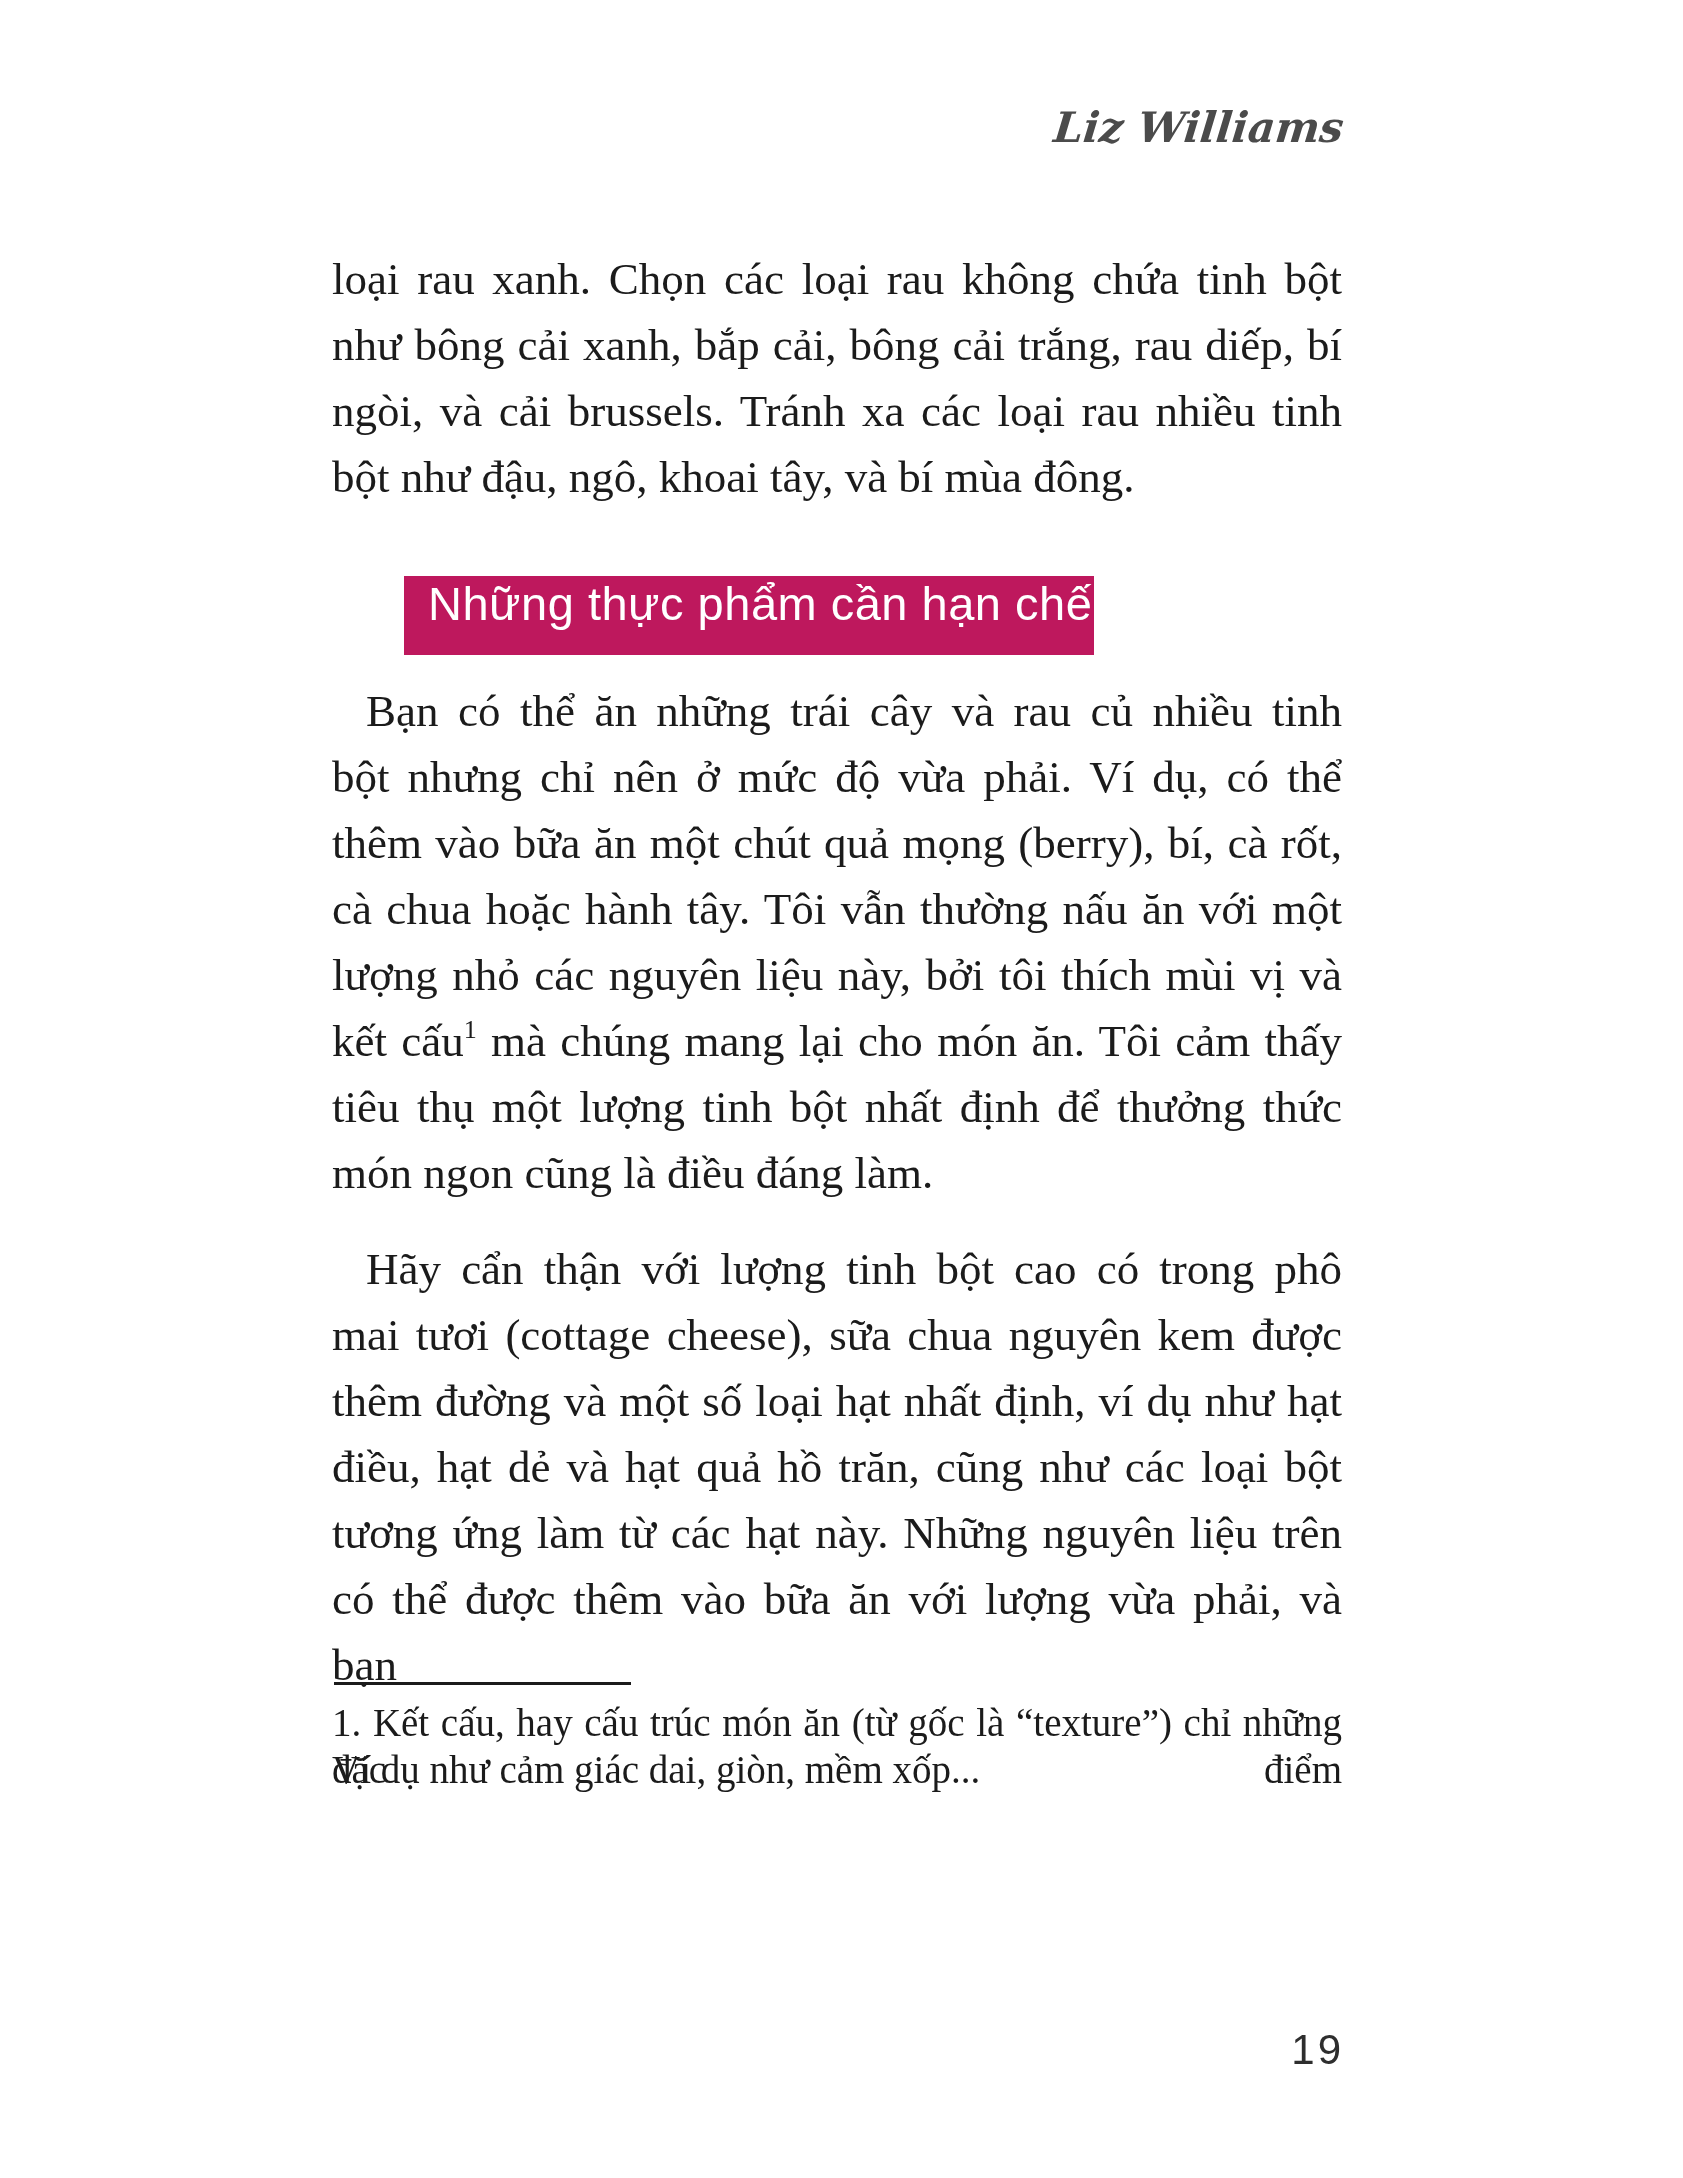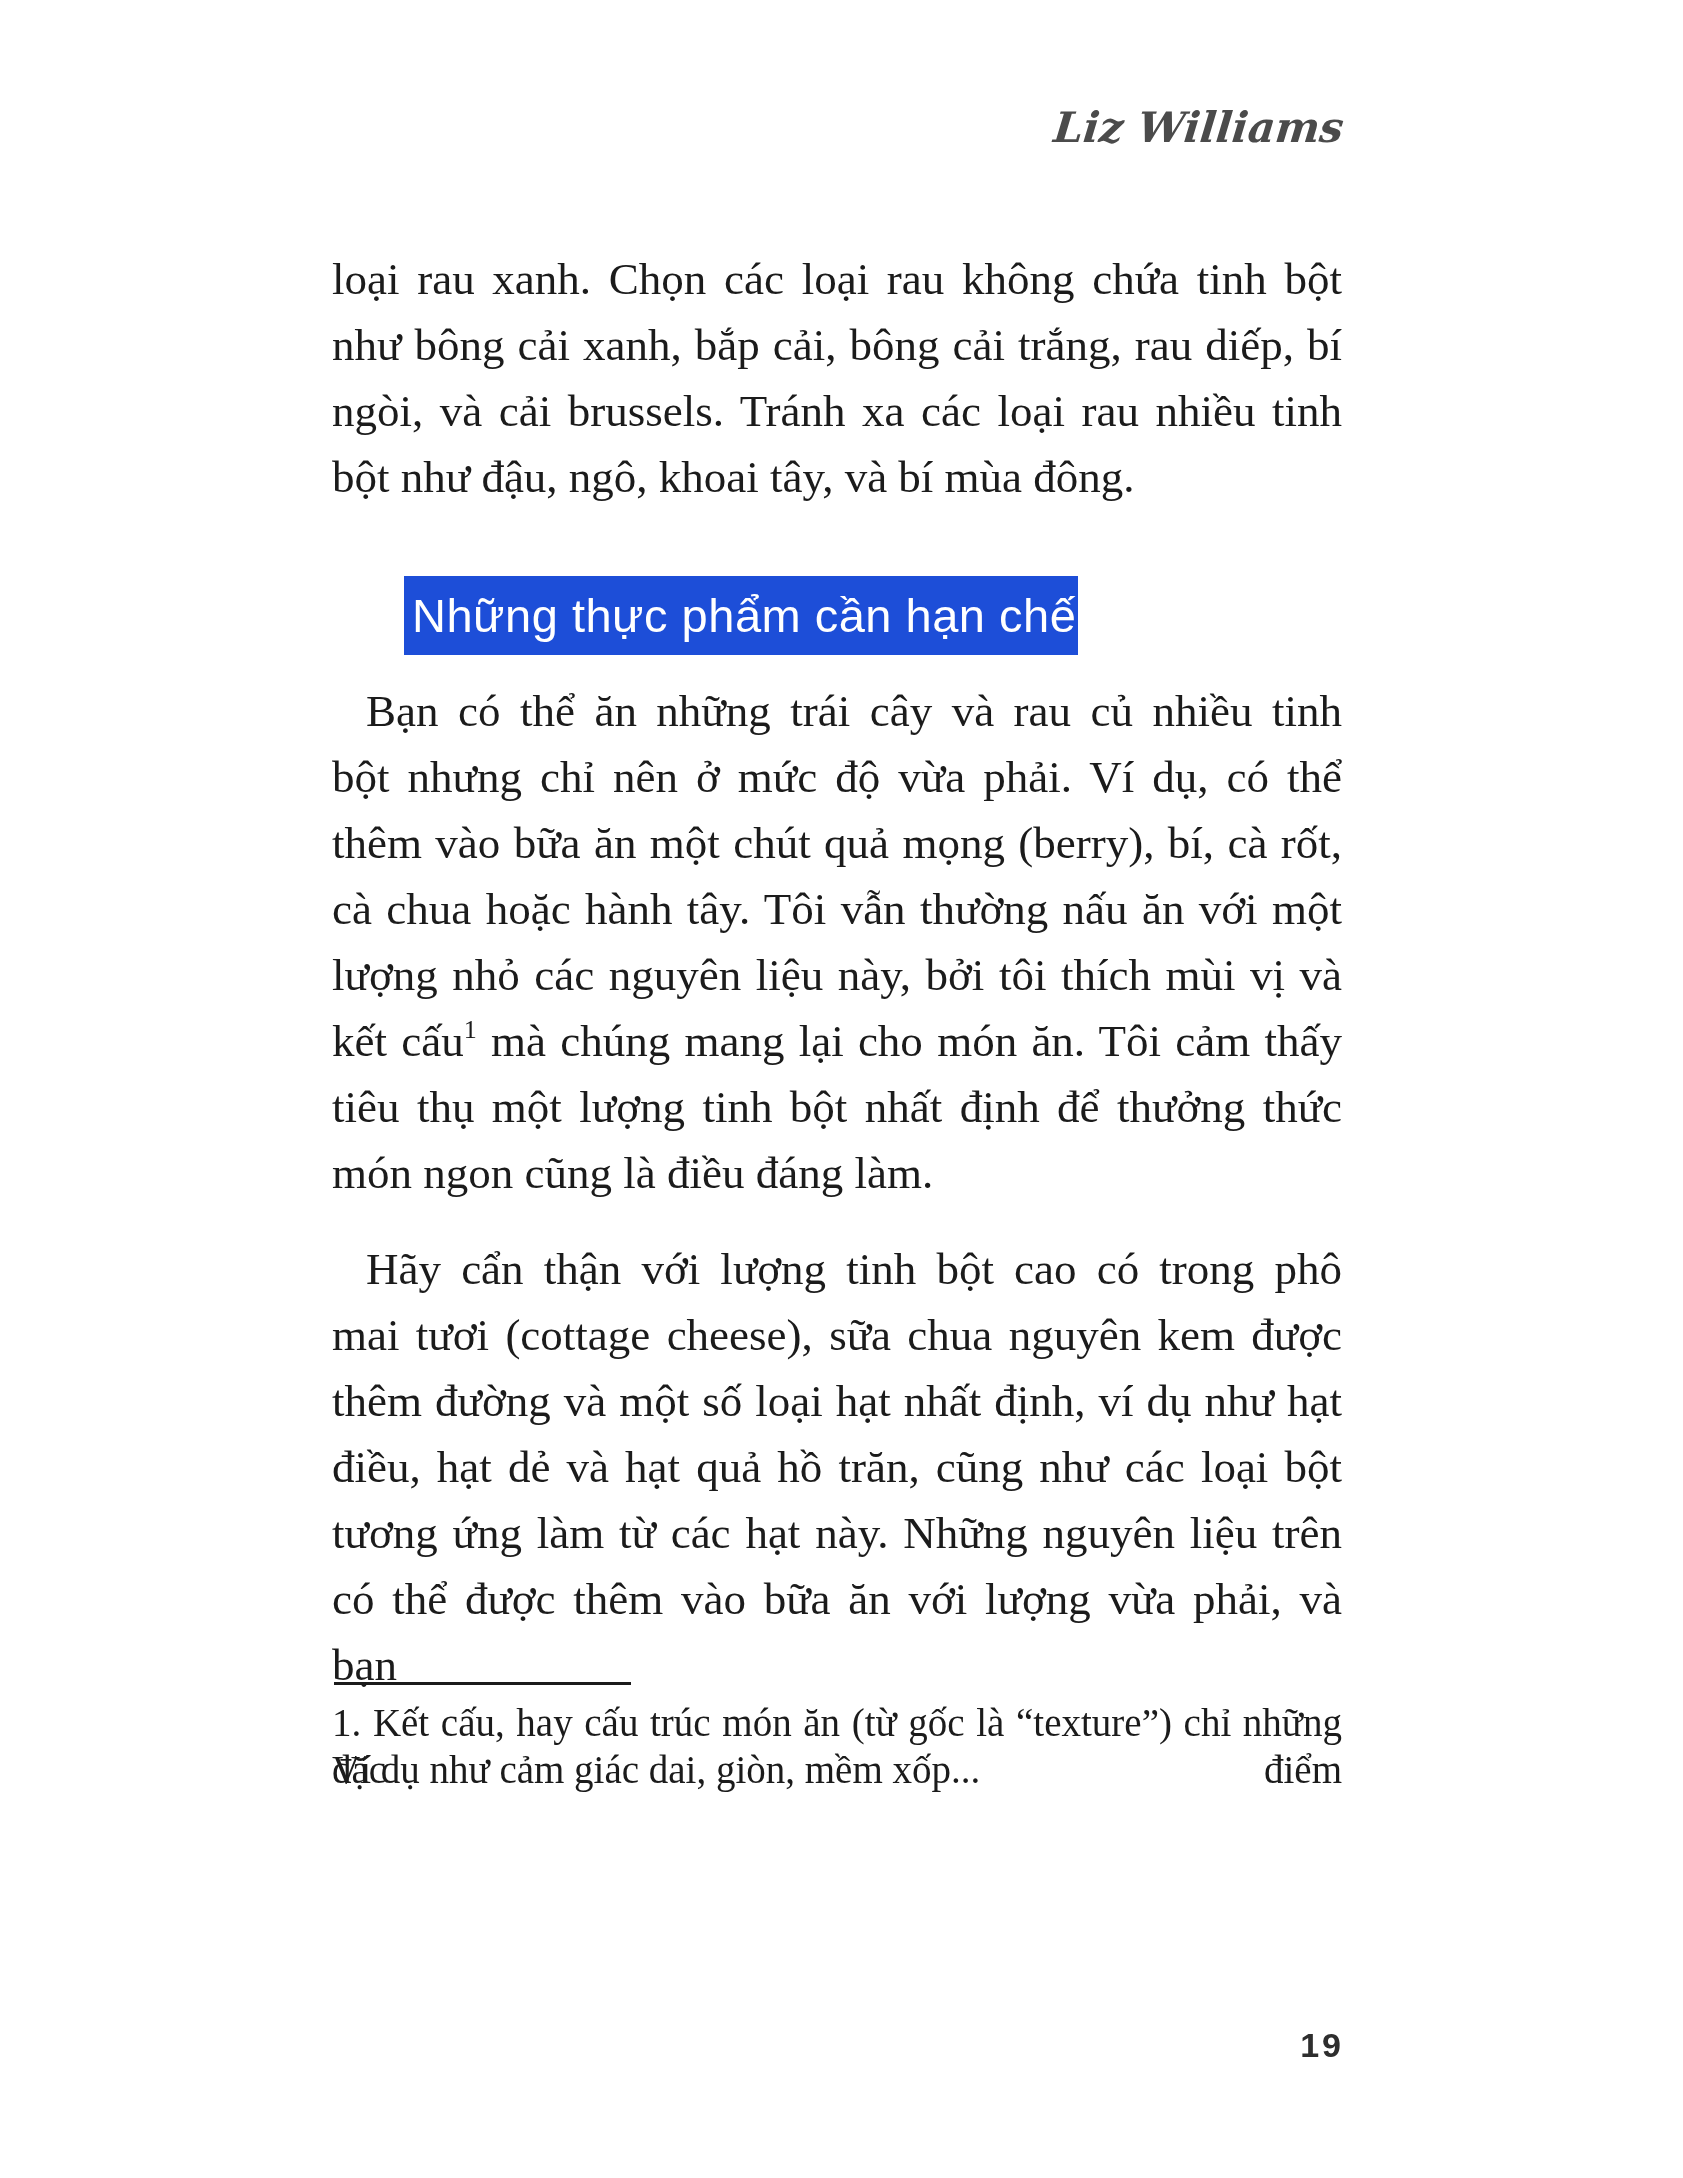--- a/index.html
+++ b/index.html
@@ -57,24 +57,23 @@
   sup.fnref {
     font-size: 26px;
     line-height: 0;
     vertical-align: 18px;
   }
   .section-heading {
     margin-top: 66px;
     margin-left: 72px;
     width: 666px;
     height: 79px;
-    background: #1d4ed8;
+    background: #be185d;
     display: flex;
-    align-items: center;
-    padding-left: 8px;
+    padding-left: 24px;
     box-sizing: content-box;
   }
   .section-heading .label {
     font-family: "Liberation Sans", sans-serif;
     font-weight: 300;
     font-size: 47px;
     color: #ffffff;
     letter-spacing: 0.5px;
     white-space: nowrap;
   }
@@ -94,22 +93,22 @@
     font-size: 39px;
     line-height: 47px;
     height: 47px;
     color: #1b1b1b;
   }
   .page-number {
     position: absolute;
     top: 2026px;
     right: 339px;
     font-family: "Liberation Sans", sans-serif;
-    font-weight: 700;
-    font-size: 34px;
+    font-weight: 400;
+    font-size: 42px;
     letter-spacing: 3px;
     color: #2e2e2e;
   }
 </style>
 </head>
 <body>
 
 <div class="page">
 
   <div class="author">Liz Williams</div>

